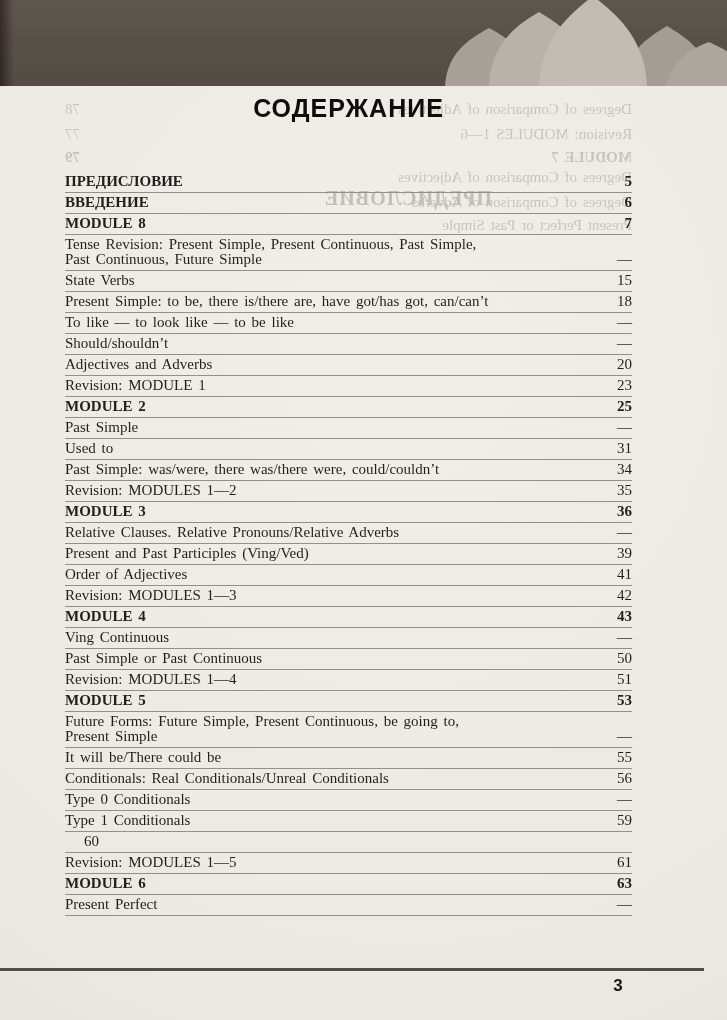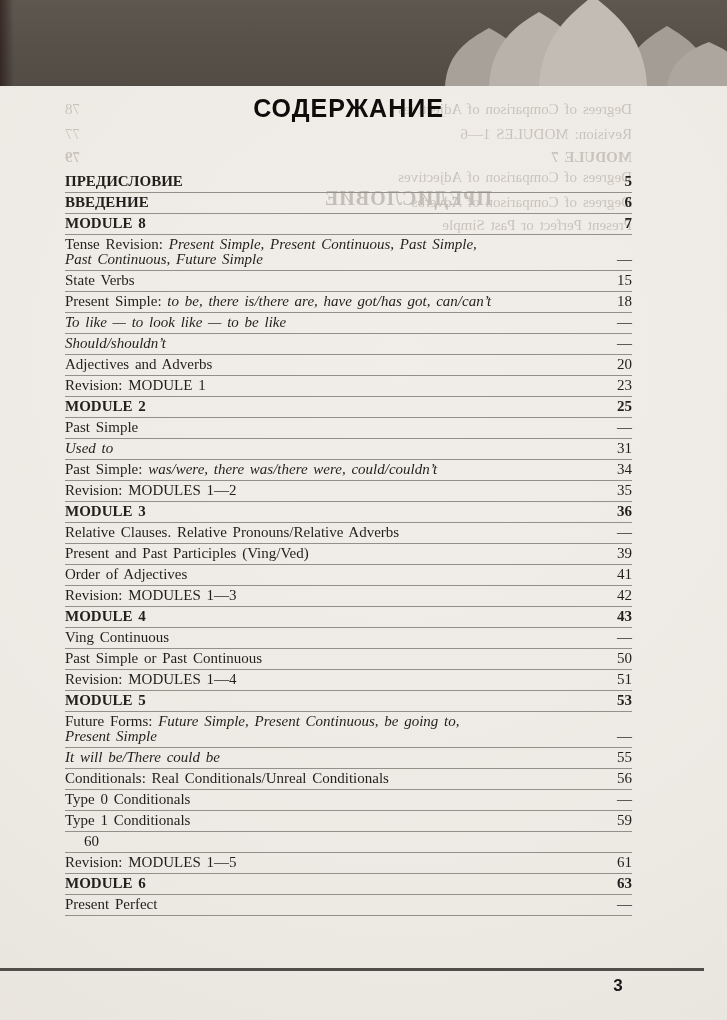--- a/index.html
+++ b/index.html
@@ -29,21 +29,21 @@
   .title{position:absolute;top:94px;left:65px;width:567px;margin:0;text-align:center;
          font:800 25px/28px "Liberation Sans","DejaVu Sans",sans-serif;
          letter-spacing:1px;color:#0e0d0c;}
   
   .toc{position:absolute;top:172px;left:65px;width:567px;font-size:15px;line-height:15px;}
   .row{display:flex;align-items:flex-end;border-bottom:1px solid #93908a;
        padding:2px 0 3px;word-spacing:2px;}
   .row .t{flex:1;padding-right:8px;}
   .row .n{width:34px;text-align:right;}
   .row.bold{font-weight:bold;}
-  .it{font-style:italic;text-align:center;}
+  .it{text-align:center;}
   
   .footer-rule{position:absolute;top:968px;left:0;width:704px;height:3px;background:#514e49;}
   .pagenum{position:absolute;top:976px;left:600px;width:36px;text-align:center;
        font:600 17px/20px "Liberation Sans","DejaVu Sans",sans-serif;color:#161616;}
 </style>
 </head>
 <body>
 
 <div class="page">
 

